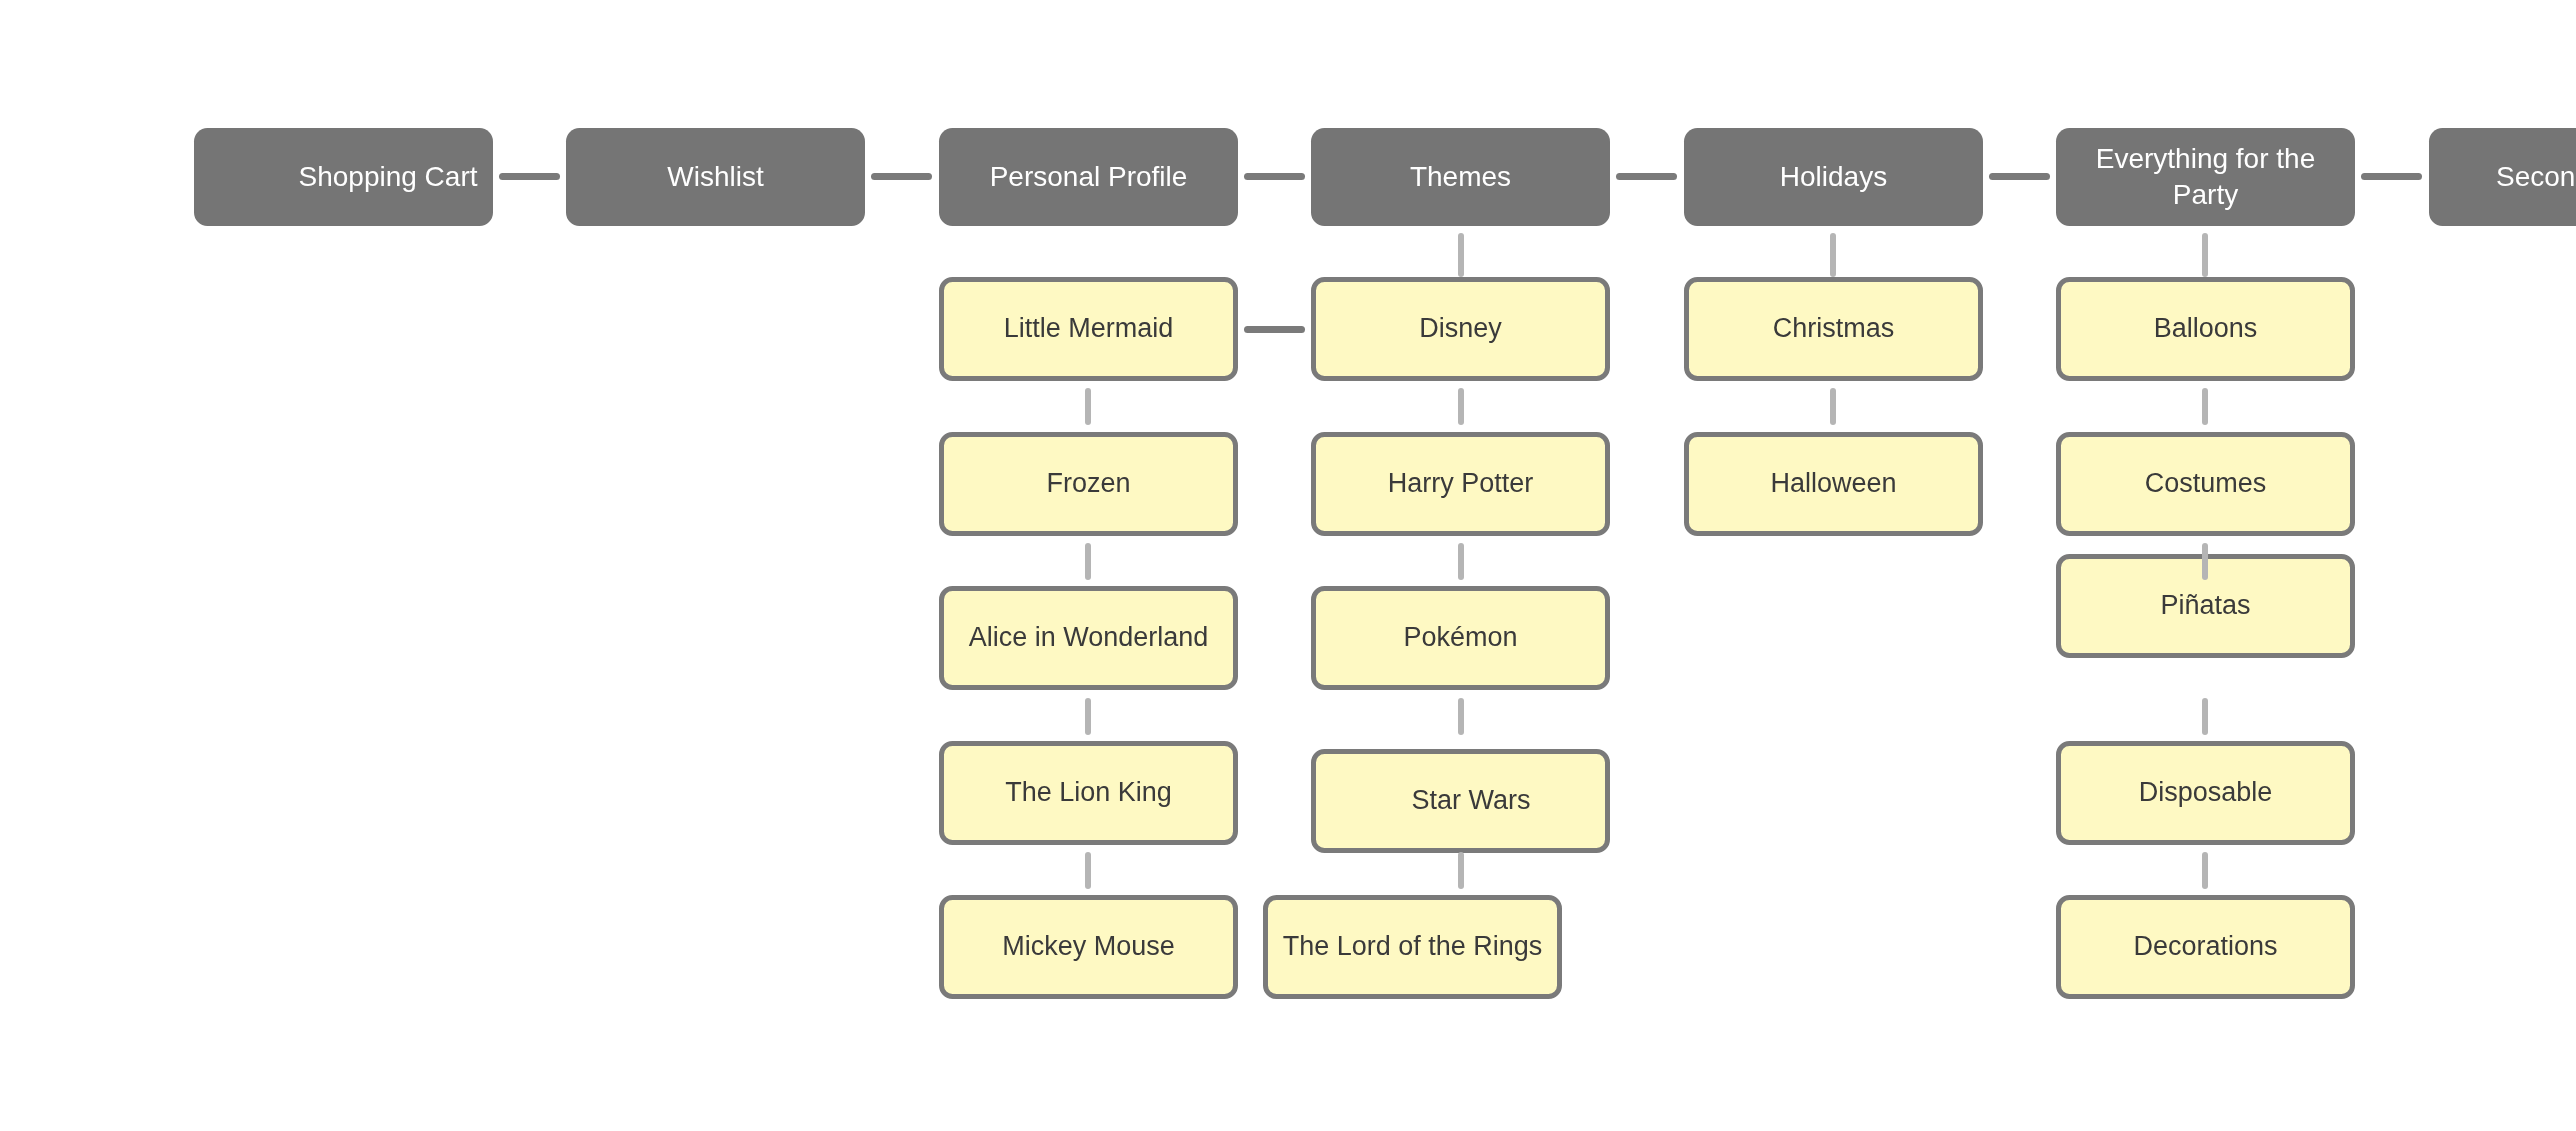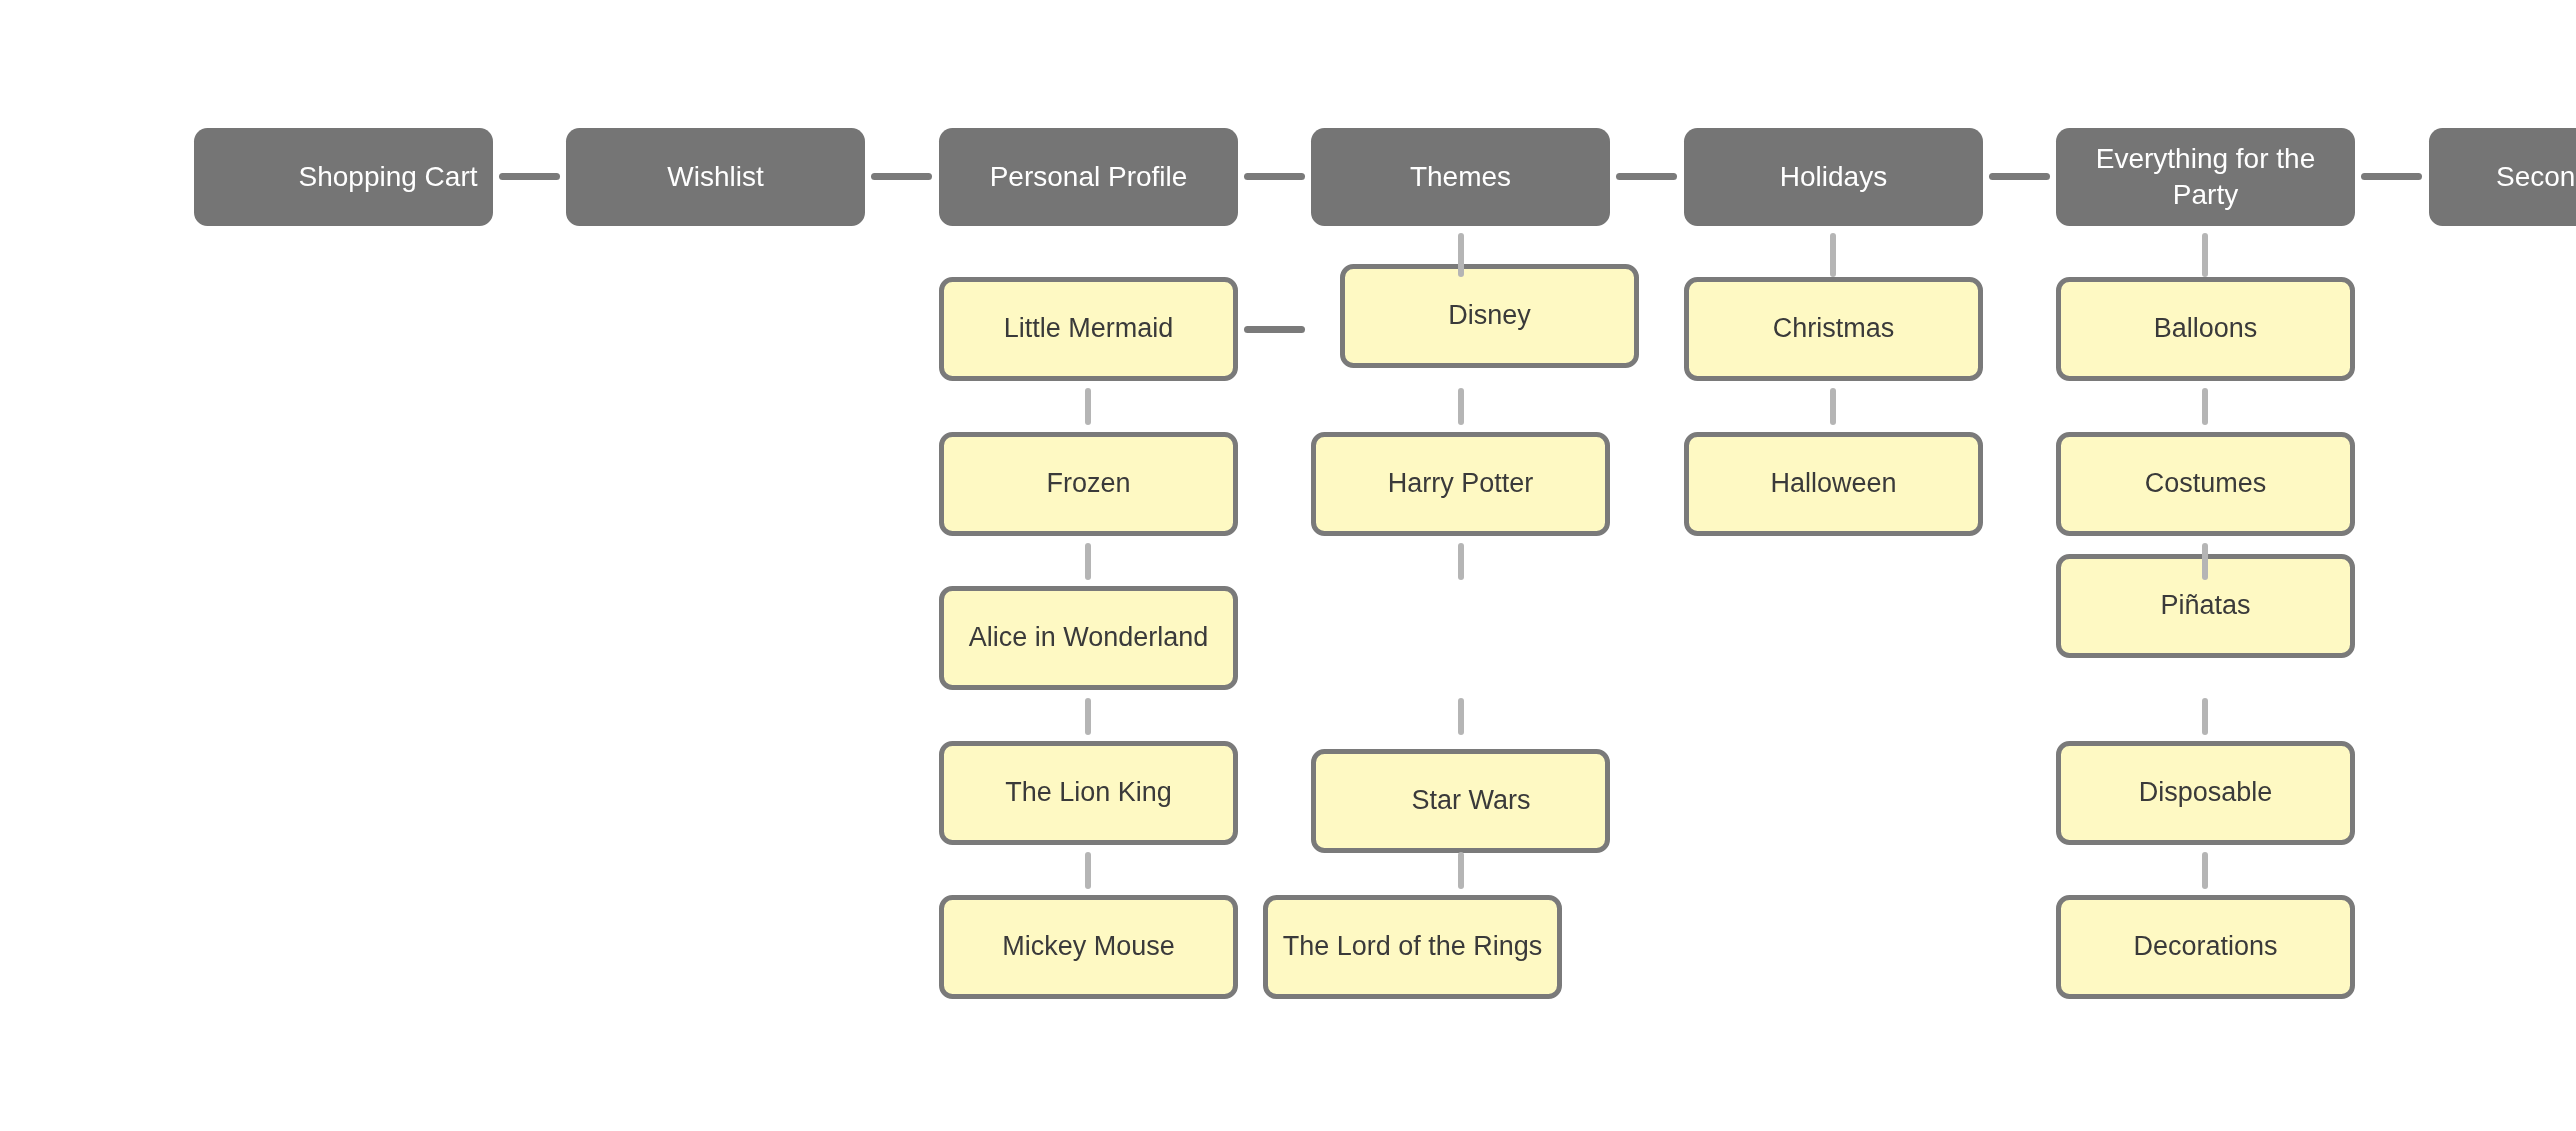--- a/index.html
+++ b/index.html
@@ -112,25 +112,28 @@
     <span>Mickey Mouse</span>
   </div>
 
   <div class="hdash" style="left:1244px; top:326px;"></div>
 
   <div class="vline vline-child" style="left:1085px; top:388px;"></div>
   <div class="vline vline-child" style="left:1085px; top:543px;"></div>
   <div class="vline vline-child" style="left:1085px; top:698px;"></div>
   <div class="vline vline-child" style="left:1085px; top:852px;"></div>
 
-  <div class="node node-child" style="left:1311px; top:264px;margin-left:29px;">
+  <div class="node node-child" style="left:1311px; top:277px;">
     <span>Disney</span>
   </div>
   <div class="node node-child" style="left:1311px; top:432px;">
     <span>Harry Potter</span>
+  </div>
+  <div class="node node-child" style="left:1311px; top:586px;">
+    <span>Pokémon</span>
   </div>
   <div class="node node-child" style="left:1311px; top:749px;padding-left:24px;">
     <span>Star Wars</span>
   </div>
   <div class="node node-child" style="left:1263px; top:895px;">
     <span>The Lord of the Rings</span>
   </div>
 
   <div class="vline vline-parent" style="left:1458px; top:233px;"></div>
   <div class="vline vline-child" style="left:1458px; top:388px;"></div>

